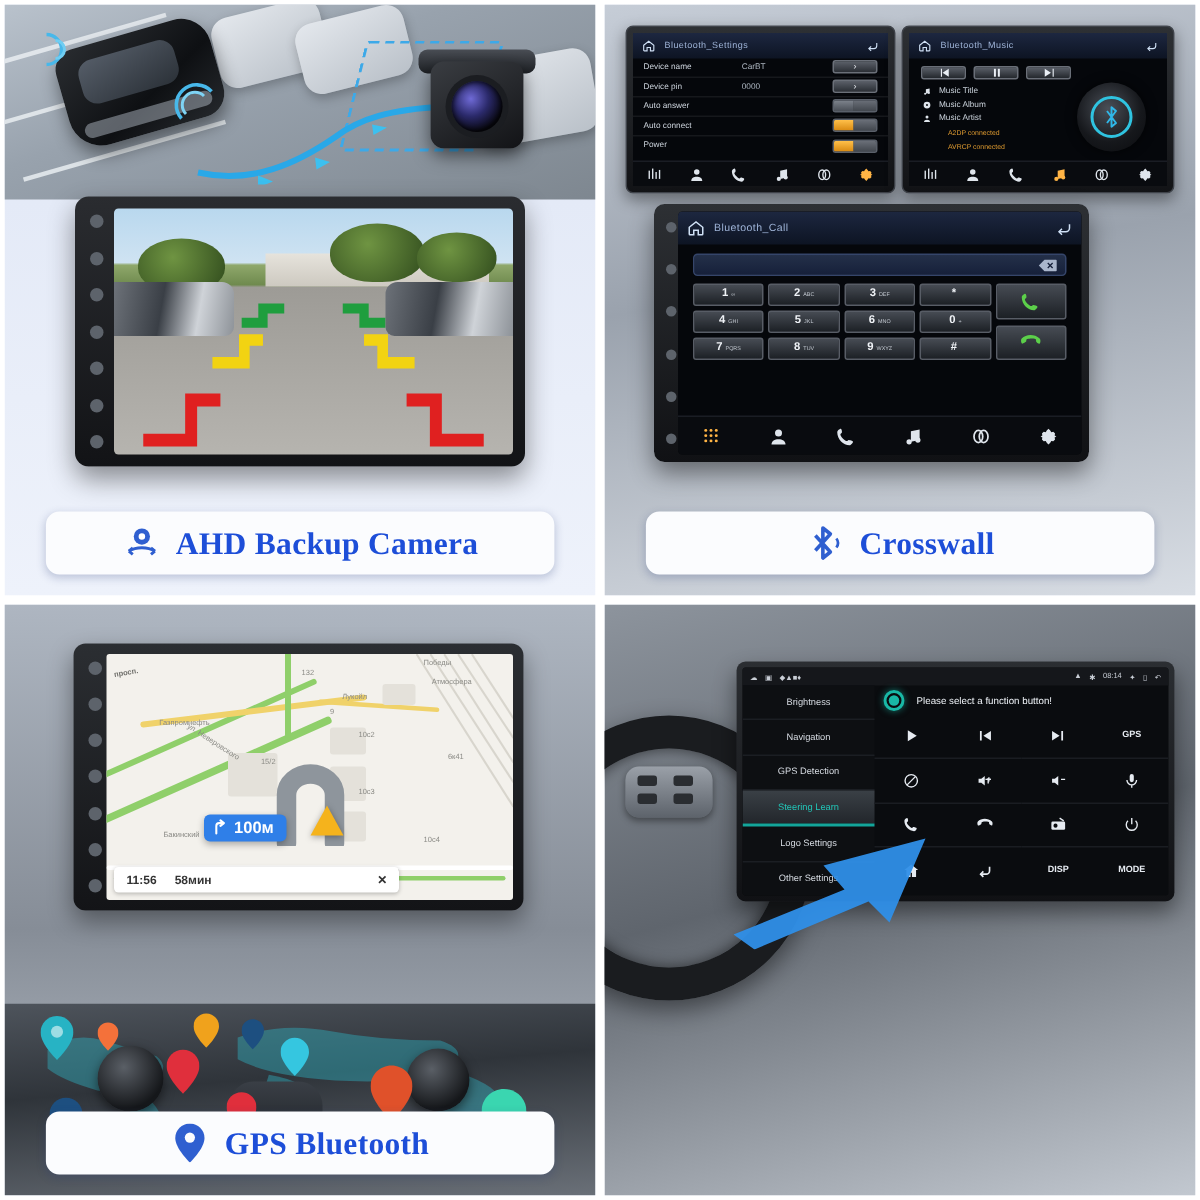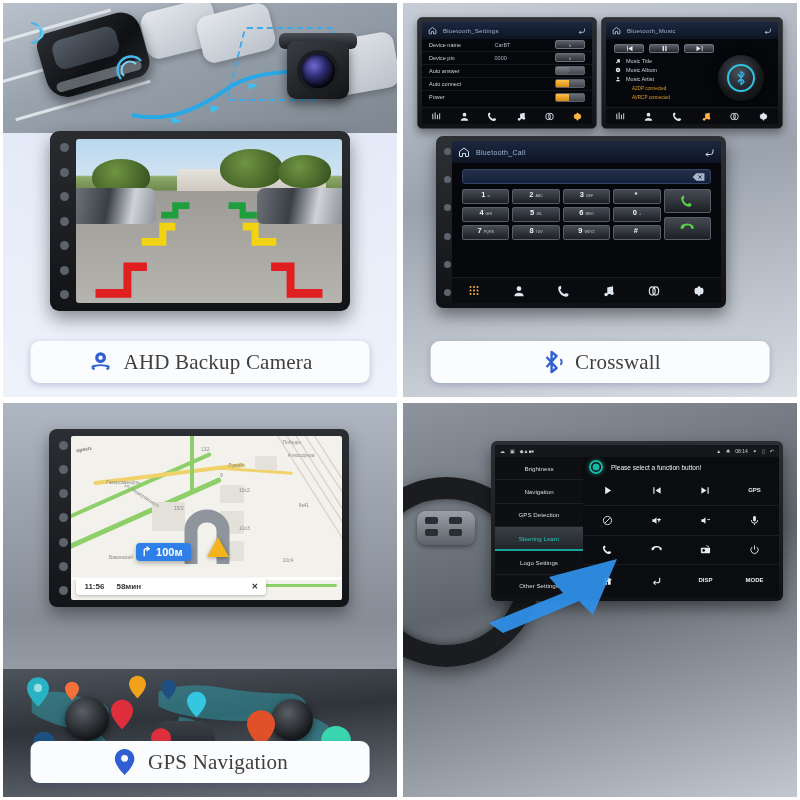--- a/index.html
+++ b/index.html
@@ -30,23 +30,23 @@
     width: 86%;
     height: 42px;
     background: #fbfcfe;
     border-radius: 9px;
     display: flex; align-items: center; justify-content: center;
     gap: 10px;
     box-shadow: 0 2px 6px rgba(40,60,120,.25);
     z-index: 9;
   }
   .caption .cap-txt {
-    color: #404040;
+    color: #1d4ed8;
     font-family: "Liberation Serif", serif;
-    font-weight: normal;
+    font-weight: bold;
     font-size: 21px;
     letter-spacing: .2px;
     white-space: nowrap;
   }
   .caption.narrow .cap-txt { font-size: 19px; }
   .cap-ico { width: 26px; height: 26px; flex: 0 0 26px; color: #2f5fd0; }
   .cap-ico svg { width: 100%; height: 100%; display: block; }
 
   
   .p1 { background: linear-gradient(#dfe6f5, #eef2fb); }
@@ -974,21 +974,21 @@
         </span>
     </div>
 
     <div class="caption">
       <span class="cap-ico">
         <svg viewBox="0 0 24 32" fill="currentColor">
           <path d="M12 0C5.4 0 0 5.3 0 11.9 0 20.6 12 32 12 32s12-11.4 12-20.1C24 5.3 18.6 0 12 0z"></path>
           <circle cx="12" cy="11.5" r="4.2" fill="#fbfcfe"></circle>
         </svg>
       </span>
-      <span class="cap-txt">GPS Navigation</span>
+      <span class="cap-txt">GPS Bluetooth</span>
     </div>
   </div>
 
   <div class="panel p4">
     <div class="p4-bg"></div>
     <div class="wheel"></div>
     <div class="wheel-pad">
       <i style="left:8px;top:6px"></i>
         <i style="left:8px;top:18px"></i>
       <i style="left:32px;top:6px"></i>

